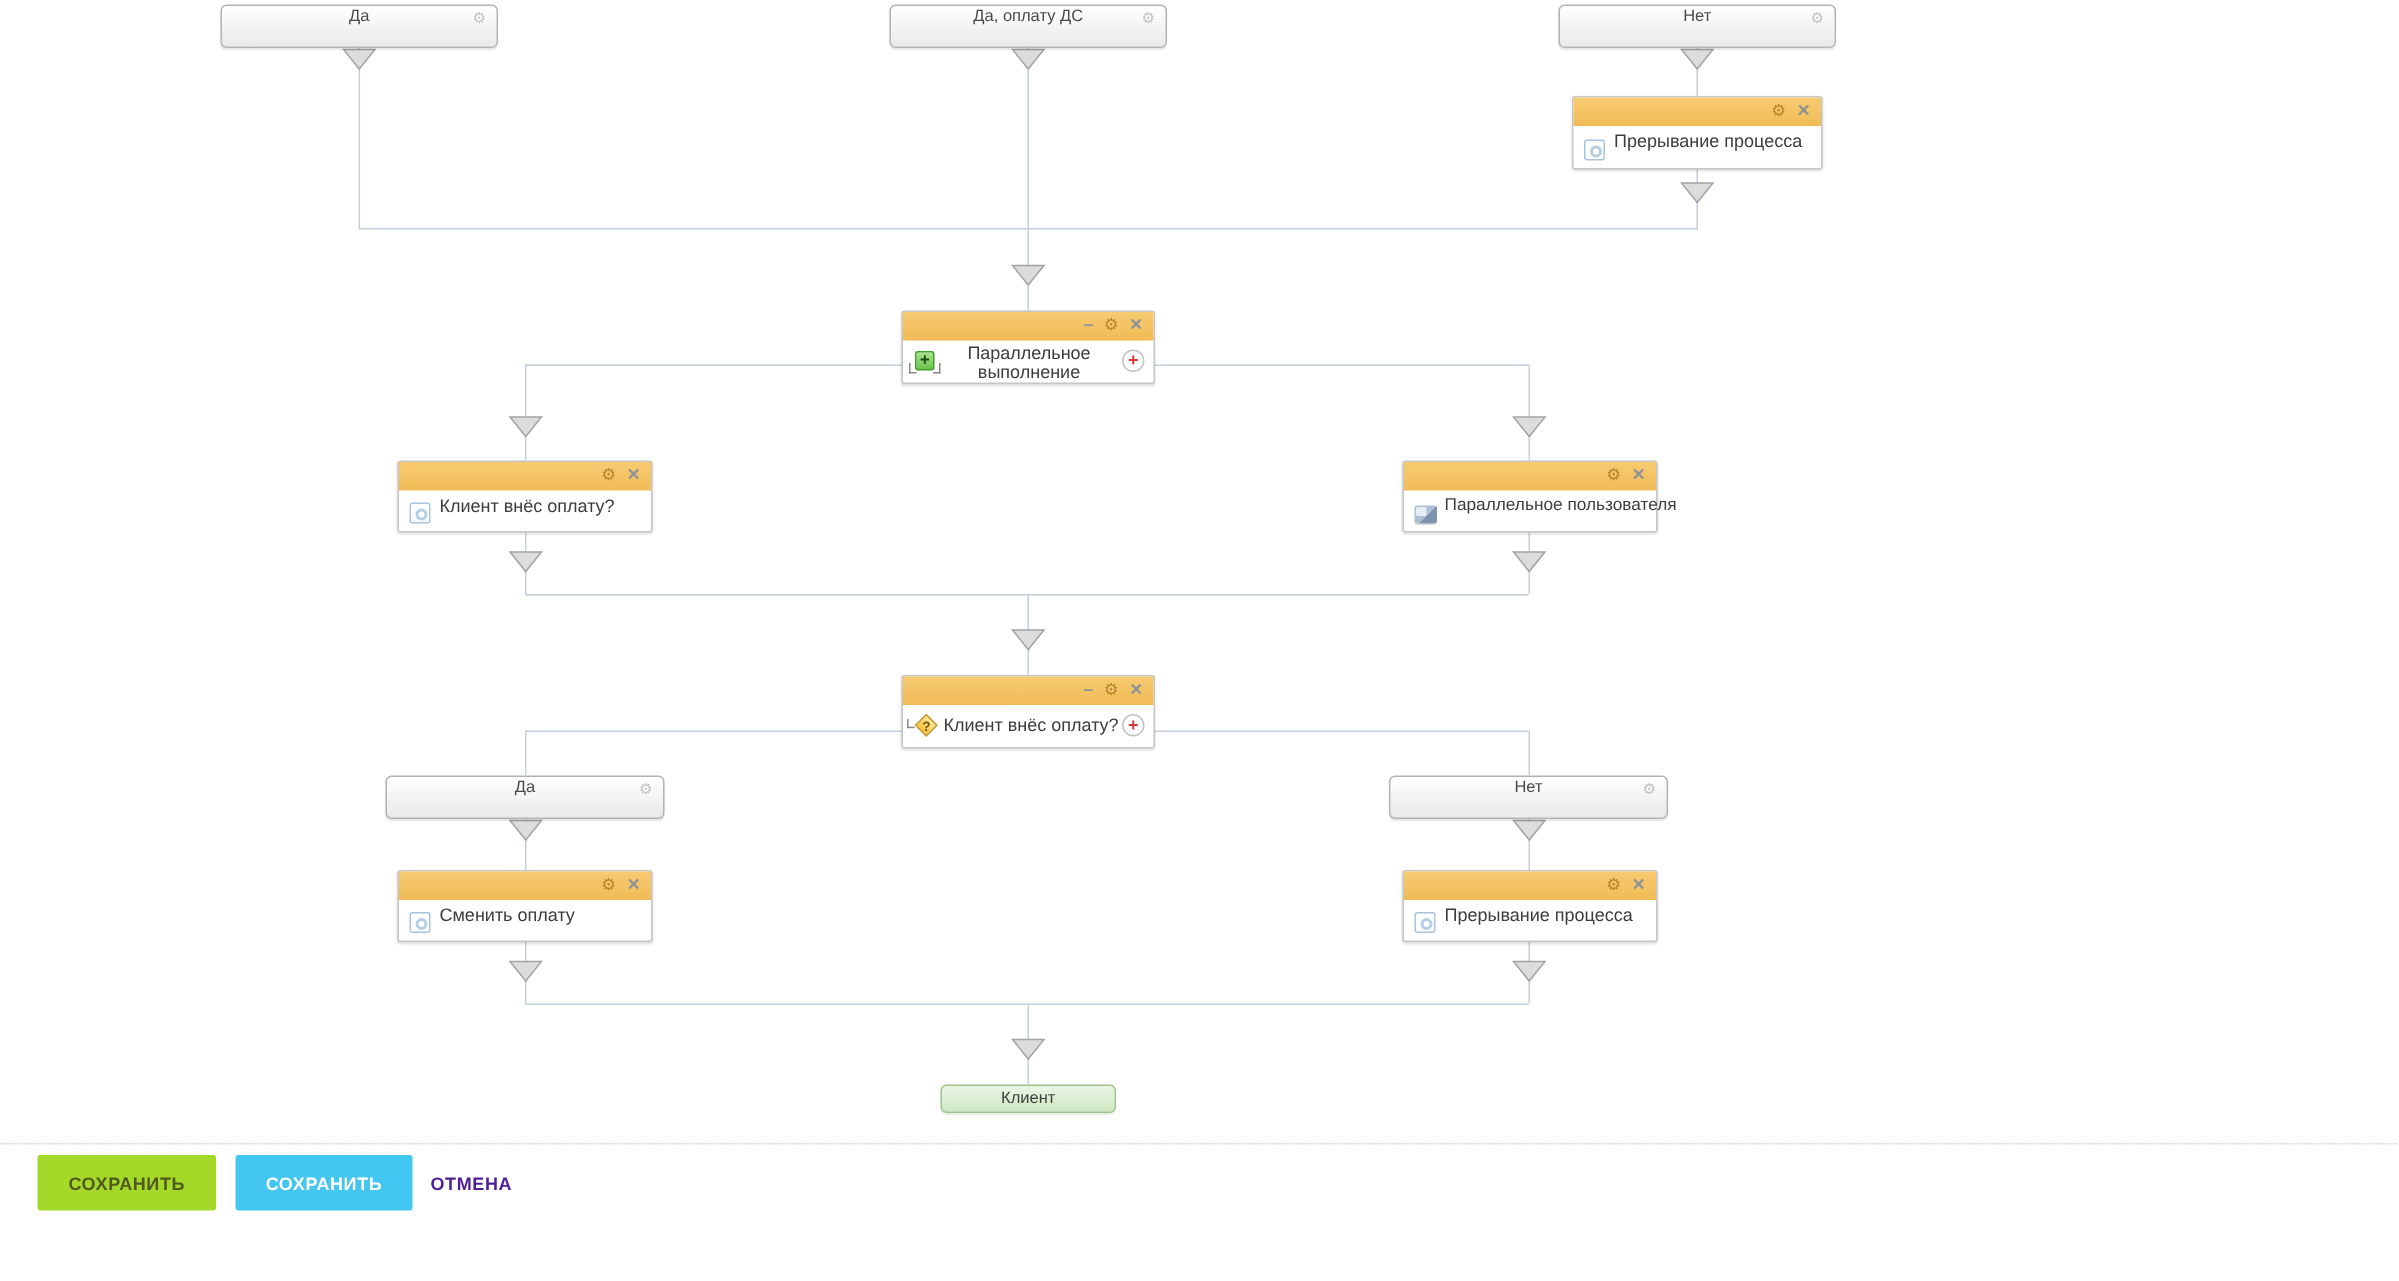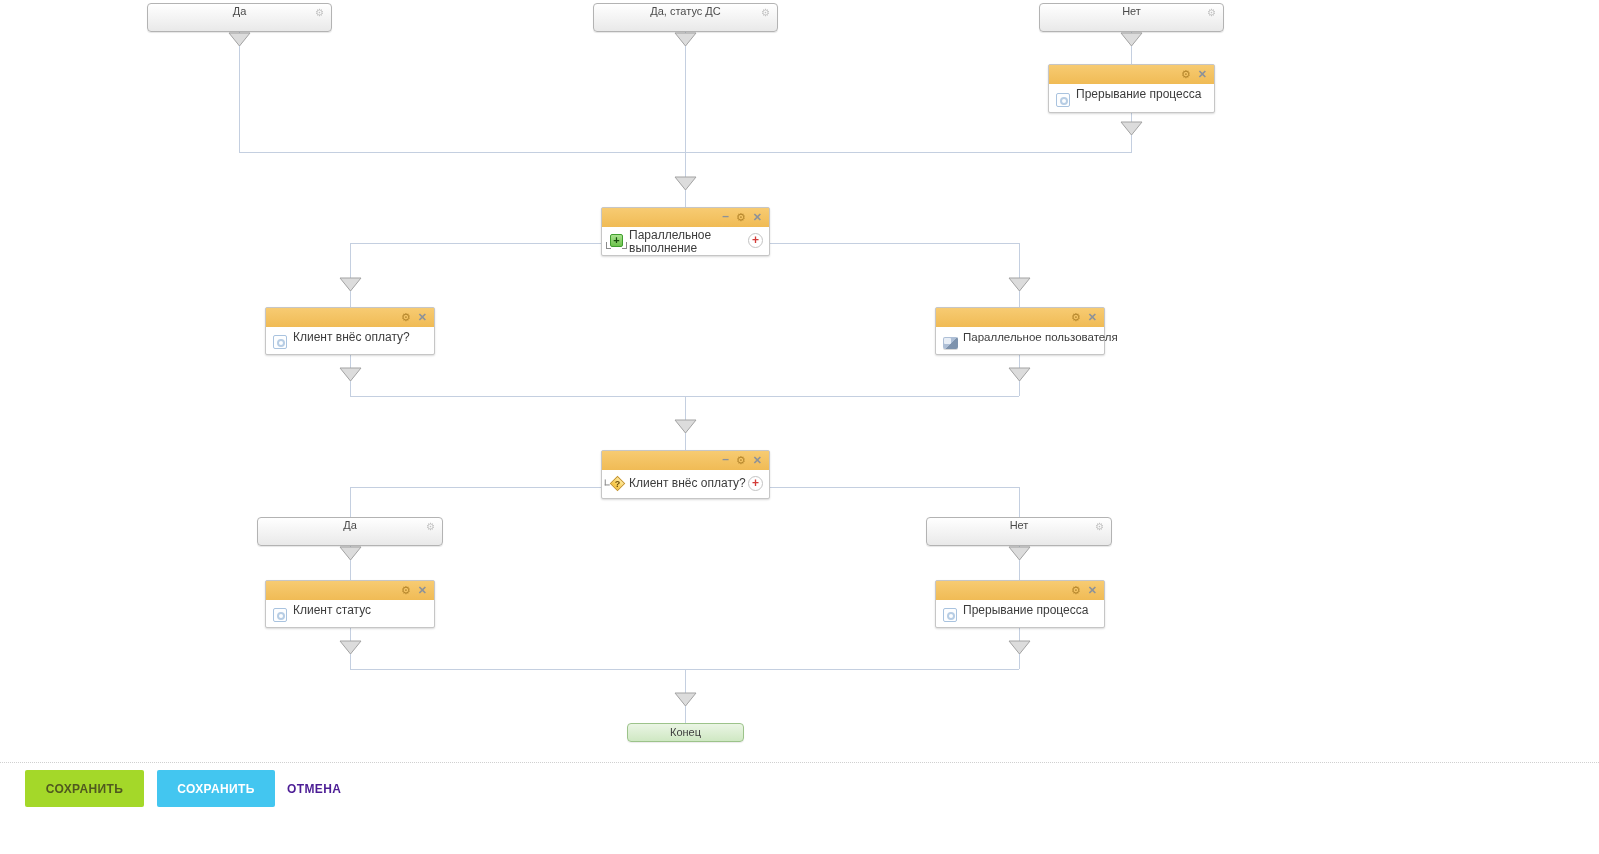--- a/index.html
+++ b/index.html
@@ -21,21 +21,21 @@
   .node{position:absolute;box-sizing:border-box;background:#fff;border:1px solid #c6c6c6;border-radius:2px;
     box-shadow:0 1px 2px rgba(0,0,0,.15);cursor:move;}
   .node-head{position:relative;height:19px;background:linear-gradient(#f7cb72,#f0bb55);}
   .head-icons{position:absolute;right:7px;top:0;height:100%;display:flex;align-items:center;gap:7px;}
   .hicon{font-size:11px;line-height:1;cursor:pointer;}
   .hicon.gear{color:#b5862c;}
   .hicon.close{color:#8d9299;font-weight:bold;}
   .hicon.min{color:#8d9299;font-weight:bold;font-size:12px;margin-top:-3px;}
   .node-body{position:relative;height:calc(100% - 19px);font-size:12px;color:#3c3c3c;}
   .node-title{display:block;padding:4px 6px 0 27px;line-height:13px;white-space:nowrap;}
-  .node-title.wrap{white-space:normal;padding:2px 26px 0 27px;}
+  .node-title.wrap{white-space:normal;padding:2px 26px 0 27px;text-align:center;}
   .node-title.vcenter{padding-top:7px;}
 
   
   .ic-status{position:absolute;left:7px;bottom:5px;width:14px;height:14px;box-sizing:border-box;
     border:1px solid #a9c3df;border-radius:2px;background:#fdfeff;}
   .ic-status::after{content:"";position:absolute;left:3px;top:3px;width:4px;height:4px;
     border:2px solid #b7cde4;border-radius:50%;}
   .ic-notify{position:absolute;left:7px;bottom:5px;width:15px;height:12px;border-radius:2px;
     background:linear-gradient(135deg,#aebfd6 0 55%,#7e93ad 55% 100%);box-shadow:0 1px 0 rgba(0,0,0,.15);}
   .ic-notify::after{content:"";position:absolute;left:1px;top:1px;width:7px;height:6px;background:#e8eef6;border-radius:1px;}
@@ -143,21 +143,21 @@
       </svg></div>
   <div class="arrow" style="left:674px;top:692px"><svg width="23" height="15">
         <polygon points="1,1 22,1 11.5,14" fill="#dcdcdc" stroke="#a3a3a3"></polygon>
       </svg></div>
 
   <div class="branch" style="left:147px;top:3px;width:185px">
     <span>Да</span>
     <span class="branch-gear">⚙</span>
   </div>
   <div class="branch" style="left:593px;top:3px;width:185px">
-    <span>Да, статус ДС</span>
+    <span>Да, оплату ДС</span>
     <span class="branch-gear">⚙</span>
   </div>
   <div class="branch" style="left:1039px;top:3px;width:185px">
     <span>Нет</span>
     <span class="branch-gear">⚙</span>
   </div>
 
   <div class="node" style="left:1048px;top:64px;width:167px;height:49px">
     <div class="node-head">
       <div class="head-icons">
@@ -240,39 +240,39 @@
 
   <div class="node" style="left:265px;top:580px;width:170px;height:48px">
     <div class="node-head">
       <div class="head-icons">
         <span class="hicon gear">⚙</span>
         <span class="hicon close">✕</span>
       </div>
     </div>
     <div class="node-body">
       <span class="ic-status"></span>
-      <span class="node-title">Клиент статус</span>
+      <span class="node-title">Сменить оплату</span>
     </div>
   </div>
 
   <div class="node" style="left:935px;top:580px;width:170px;height:48px">
     <div class="node-head">
       <div class="head-icons">
         <span class="hicon gear">⚙</span>
         <span class="hicon close">✕</span>
       </div>
     </div>
     <div class="node-body">
       <span class="ic-status"></span>
       <span class="node-title">Прерывание процесса</span>
     </div>
   </div>
 
   <div class="end-node" style="left:627px;top:723px;width:117px;height:19px">
-    <span>Конец</span>
+    <span>Клиент</span>
   </div>
 
   <div class="footer">
     <button class="btn save">СОХРАНИТЬ</button>
     <button class="btn apply">СОХРАНИТЬ</button>
     <button class="btn cancel">ОТМЕНА</button>
   </div>
 
 </div>
 

